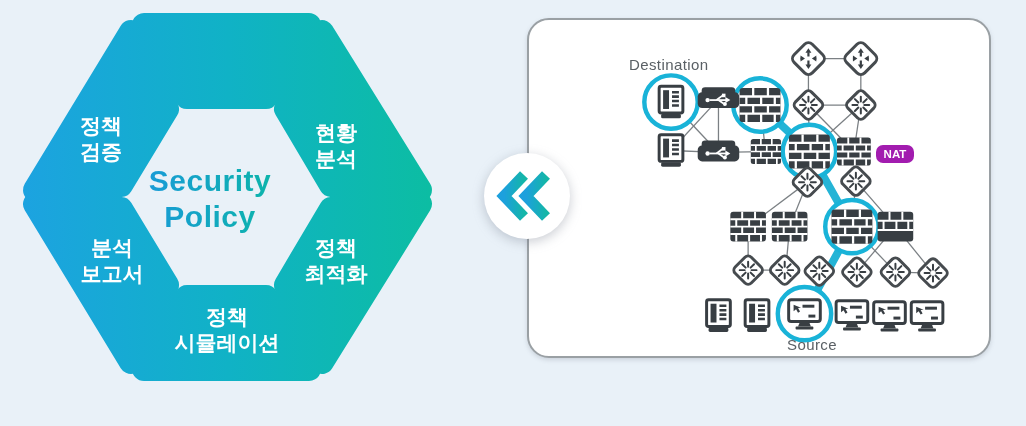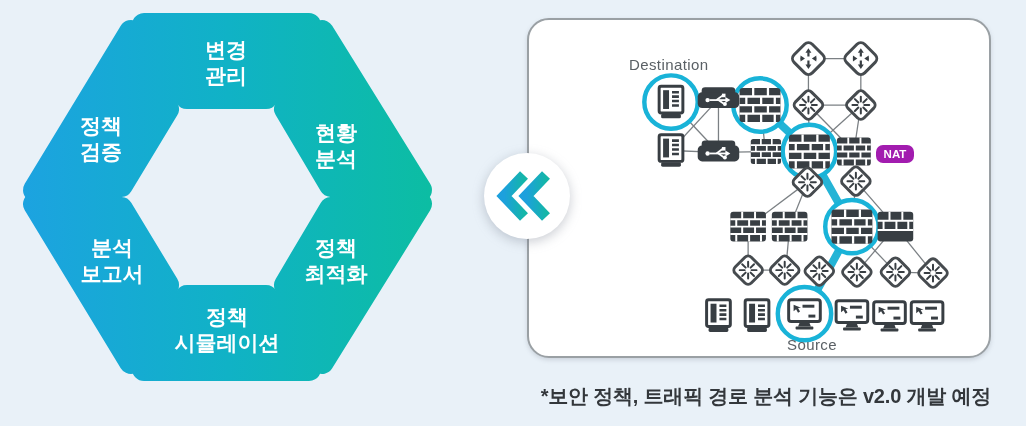--- a/index.html
+++ b/index.html
@@ -75,32 +75,32 @@
     <g fill="url(#hexgrad)" stroke="url(#hexgrad)" stroke-width="24" stroke-linejoin="round">
       <path d="M144,25 L309,25 L266,97 L187,97 Z"></path>
       <path d="M322,32 L420,190 L331,185 L286,109 Z"></path>
       <path d="M420,204 L322,362 L286,285 L331,209 Z"></path>
       <path d="M309,369 L144,369 L187,297 L266,297 Z"></path>
       <path d="M131,362 L35,204 L121,209 L167,285 Z"></path>
       <path d="M35,190 L131,32 L167,109 L121,185 Z"></path>
     </g>
   </svg>
 
-  <div class="hex-label" style="left:226px;top:63px;">변경
-관리</div>
   <div class="hex-label" style="left:336px;top:146px;">현황
 분석</div>
   <div class="hex-label" style="left:336px;top:261px;">정책
 최적화</div>
   <div class="hex-label" style="left:227px;top:330px;">정책
 시뮬레이션</div>
   <div class="hex-label" style="left:112px;top:261px;">분석
 보고서</div>
   <div class="hex-label" style="left:101px;top:139px;">정책
 검증</div>
+  <div class="hex-center" style="left:210px;top:199px;">Security
+Policy</div>
 
   <div class="card">
     <svg id="net-svg" viewBox="527 18 464 352">
       <defs>
         <g id="sym-server">
           <rect x="-12" y="-16" width="24" height="27" rx="2" fill="#ffffff" stroke="#383e43" stroke-width="3"></rect>
           <rect x="-8" y="-12" width="6" height="19" fill="#383e43"></rect>
           <path d="M1,-10 H8 M1,-5.5 H8 M1,-1 H8 M1,3.5 H8" stroke="#383e43" stroke-width="2.6" fill="none"></path>
           <rect x="-10" y="12" width="20" height="4.5" rx="1.5" fill="#383e43"></rect>
         </g>
@@ -245,15 +245,14 @@
           <stop offset="0" stop-color="#1da0dd"></stop>
           <stop offset="1" stop-color="#14b6a8"></stop>
         </linearGradient>
       </defs>
       <circle cx="44" cy="44" r="43" fill="#ffffff"></circle>
       <path d="M41,23 L21,44 L41,65" fill="none" stroke="url(#chevgrad)" stroke-width="11"></path>
       <path d="M63,23 L43,44 L63,65" fill="none" stroke="url(#chevgrad)" stroke-width="11"></path>
     </svg>
   </div>
 
-  <div class="caption">*보안 정책, 트래픽 경로 분석 기능은 v2.0 개발 예정</div>
 
 </div>
 
 </body></html>

